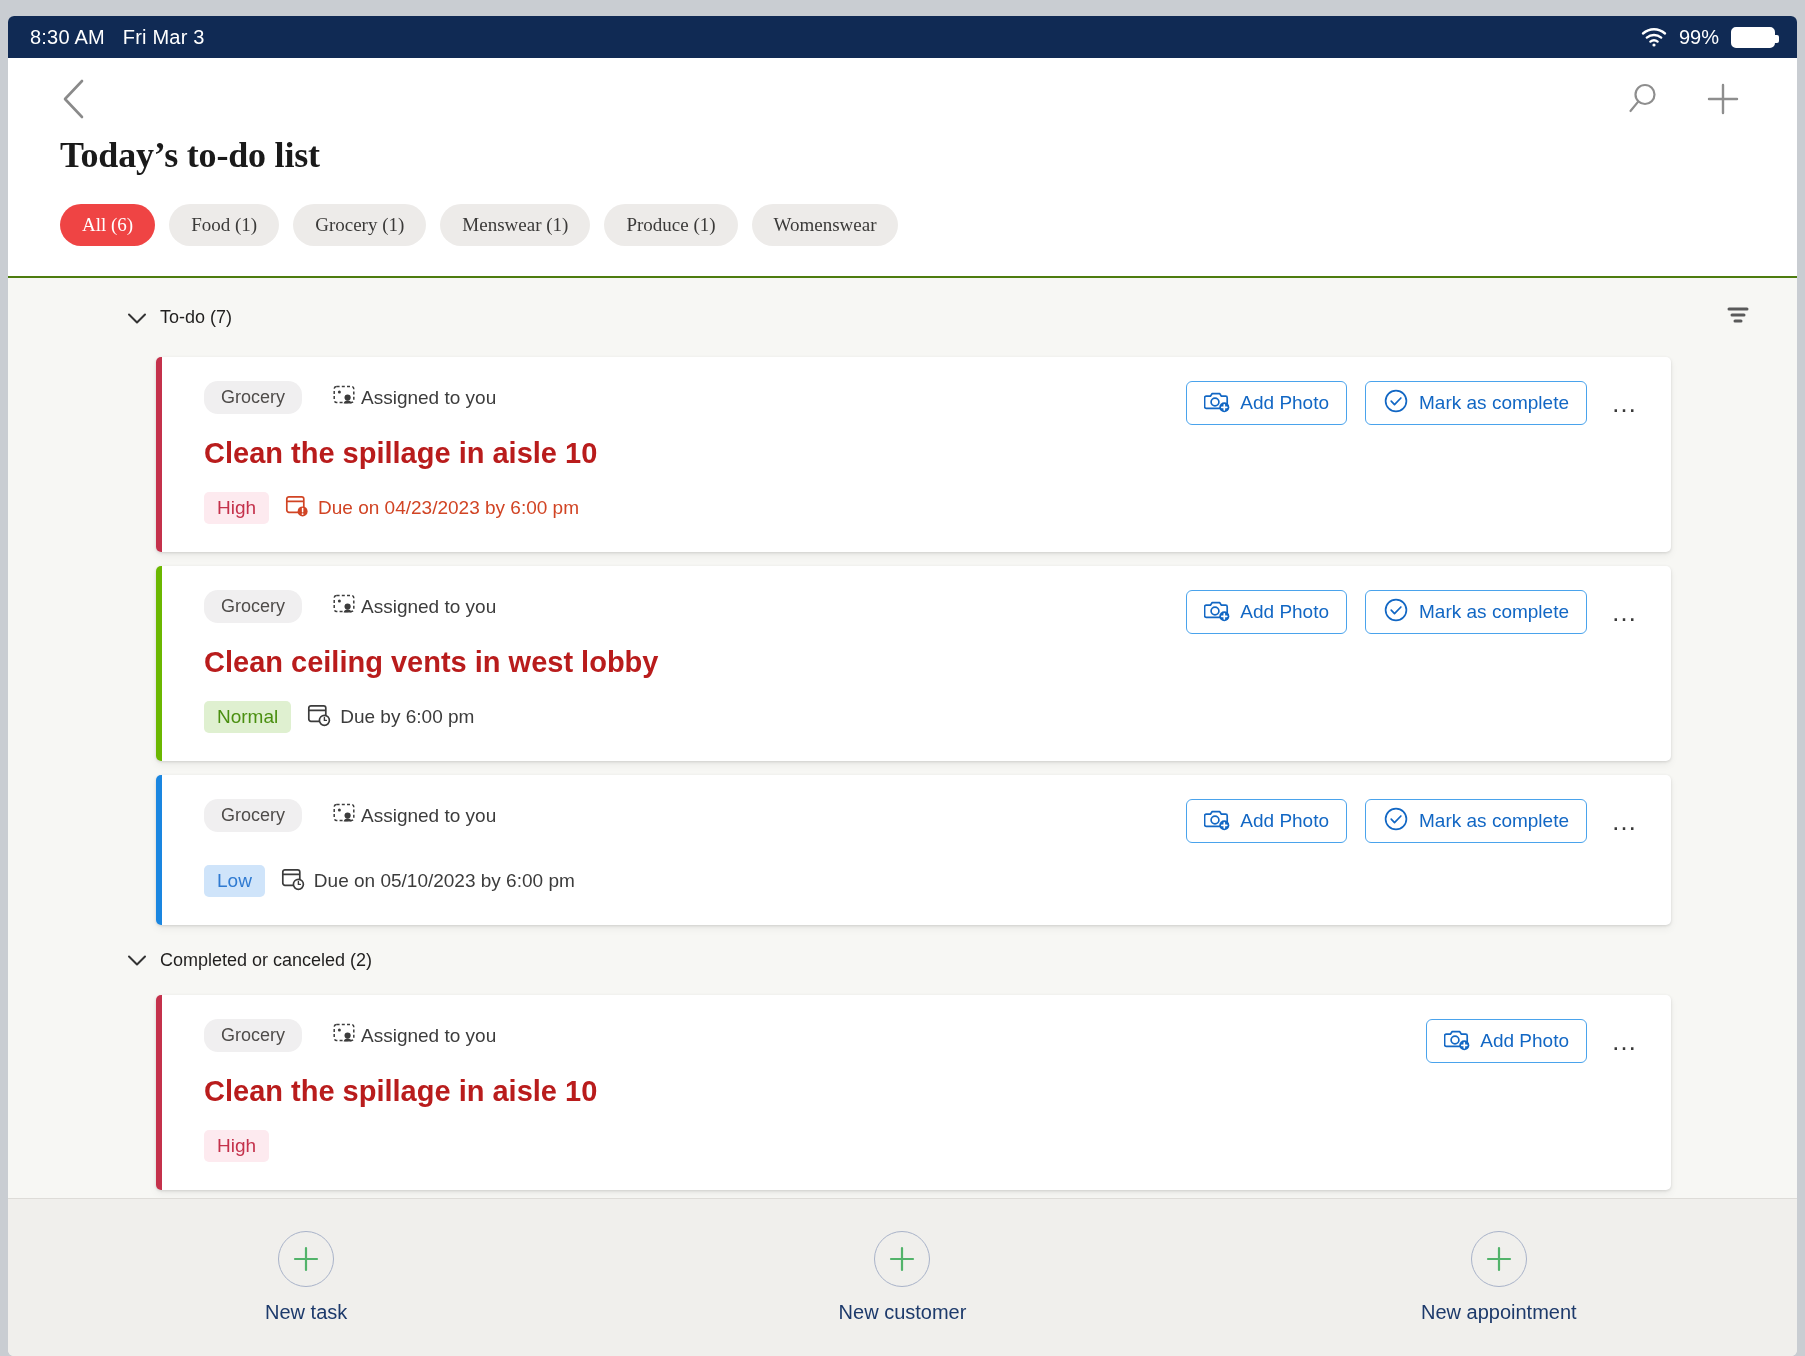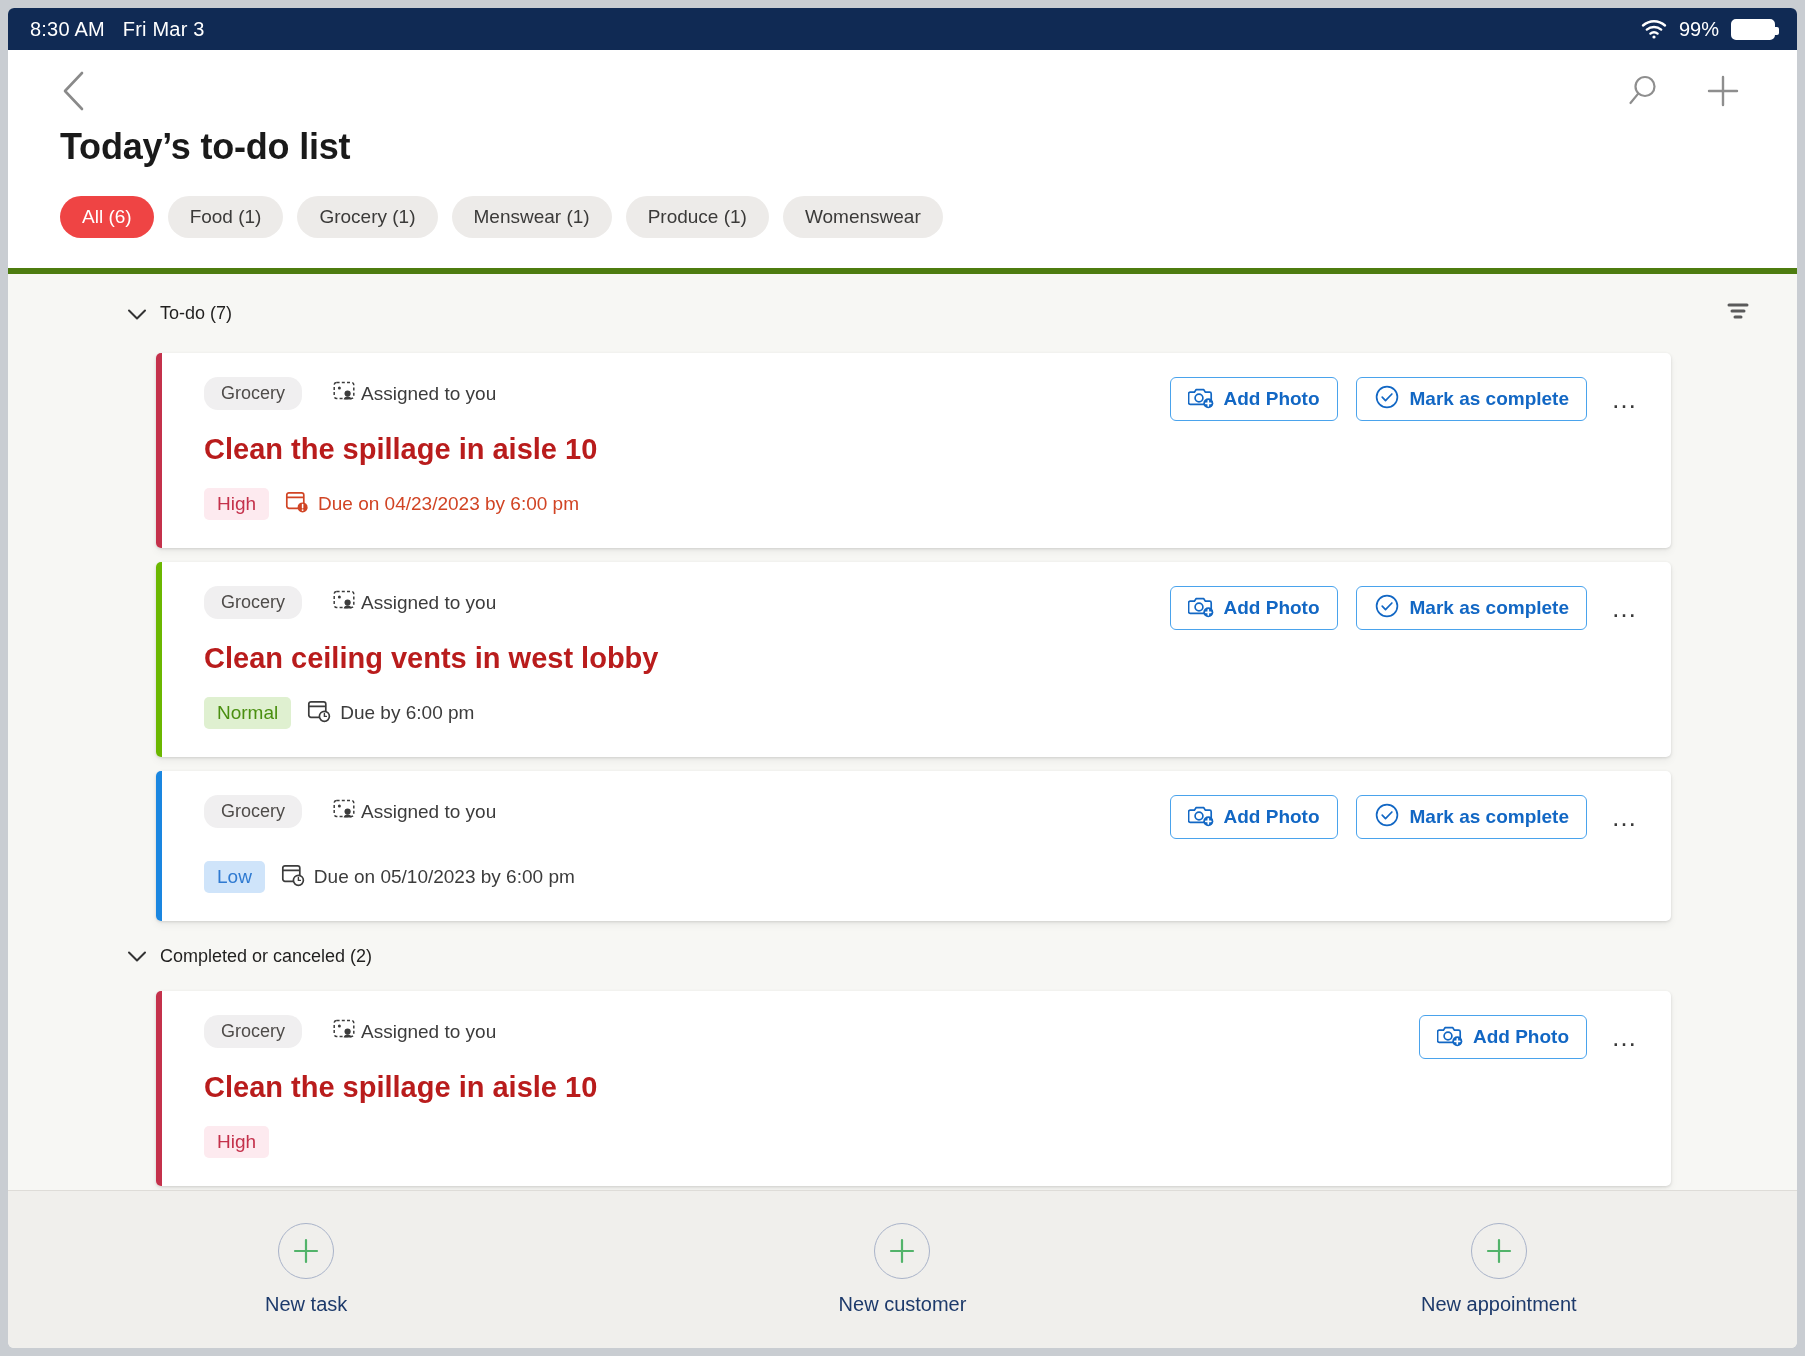--- a/index.html
+++ b/index.html
@@ -6,21 +6,21 @@
   html, body {
     width: 1805px; height: 1356px;
     font-family: "Liberation Sans", sans-serif;
     background: #c9cdd2;
     overflow: hidden;
   }
   .device {
     position: relative;
     width: 1805px; height: 1197px;
     background: #c9cdd2;
-    padding: 8px 8px 8px 8px;
+    padding: 16px 8px 8px 8px;
   }
   .screen {
     position: relative;
     width: 1789px; height: 1340px;
     background: #f5f5f2;
     border-radius: 6px;
     overflow: hidden;
     display: flex;
     flex-direction: column;
   }
@@ -53,21 +53,22 @@
     width: 4px; height: 8px;
     background: #ffffff;
     border-radius: 0 2px 2px 0;
   }
 
   
   .header {
     background: #ffffff;
     padding: 0 0 0 0;
     flex: 0 0 auto;
-    border-bottom: 6px solid #4d7c0f;
+    border-bottom: 2px solid #4d7c0f;
+    font-family: Liberation Serif, serif;
   }
   .header-top {
     display: flex;
     align-items: center;
     padding: 22px 36px 2px 44px;
     height: 62px;
   }
   .back-btn {
     width: 46px; height: 46px;
     display: flex; align-items: center; justify-content: center;
@@ -157,21 +158,21 @@
   .card-actions { margin-left: auto; display: flex; align-items: center; gap: 18px; }
   .btn {
     display: inline-flex; align-items: center; gap: 10px;
     height: 44px;
     padding: 0 17px;
     border: 1.5px solid #4aa3ec;
     border-radius: 6px;
     background: #ffffff;
     color: #1267c4;
     font-size: 19px;
-    font-weight: bold;
+    font-weight: normal;
     cursor: pointer;
     white-space: nowrap;
   }
   .kebab {
     font-size: 26px;
     color: #3a3a3a;
     letter-spacing: 2px;
     cursor: pointer;
     padding: 0 6px;
     line-height: 1;

